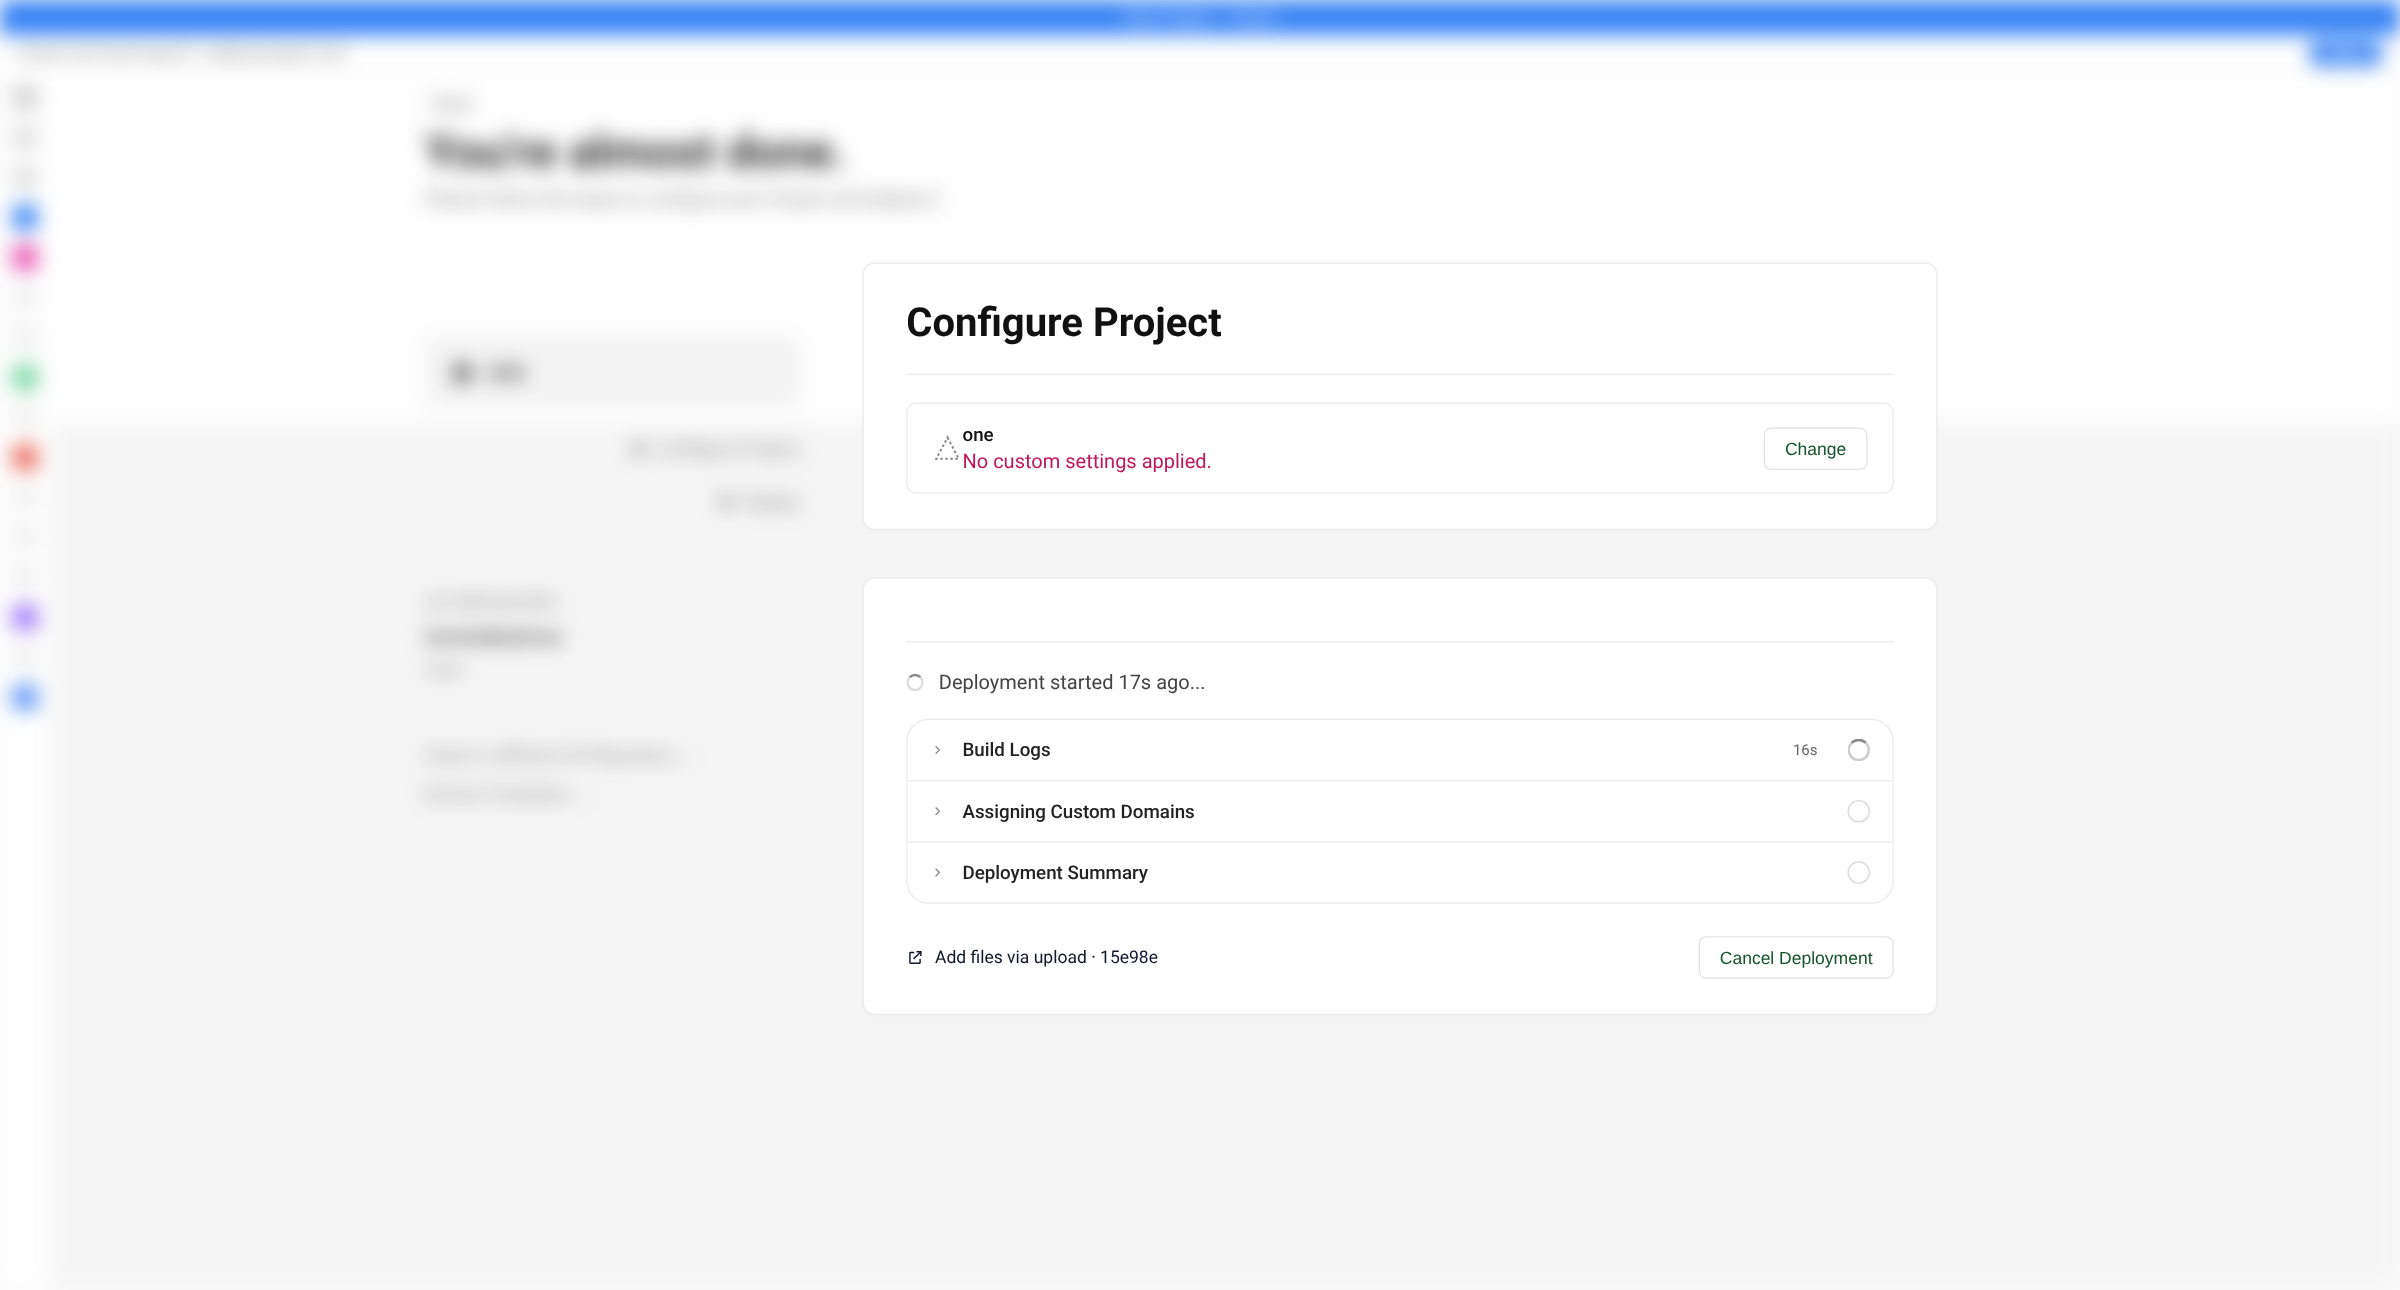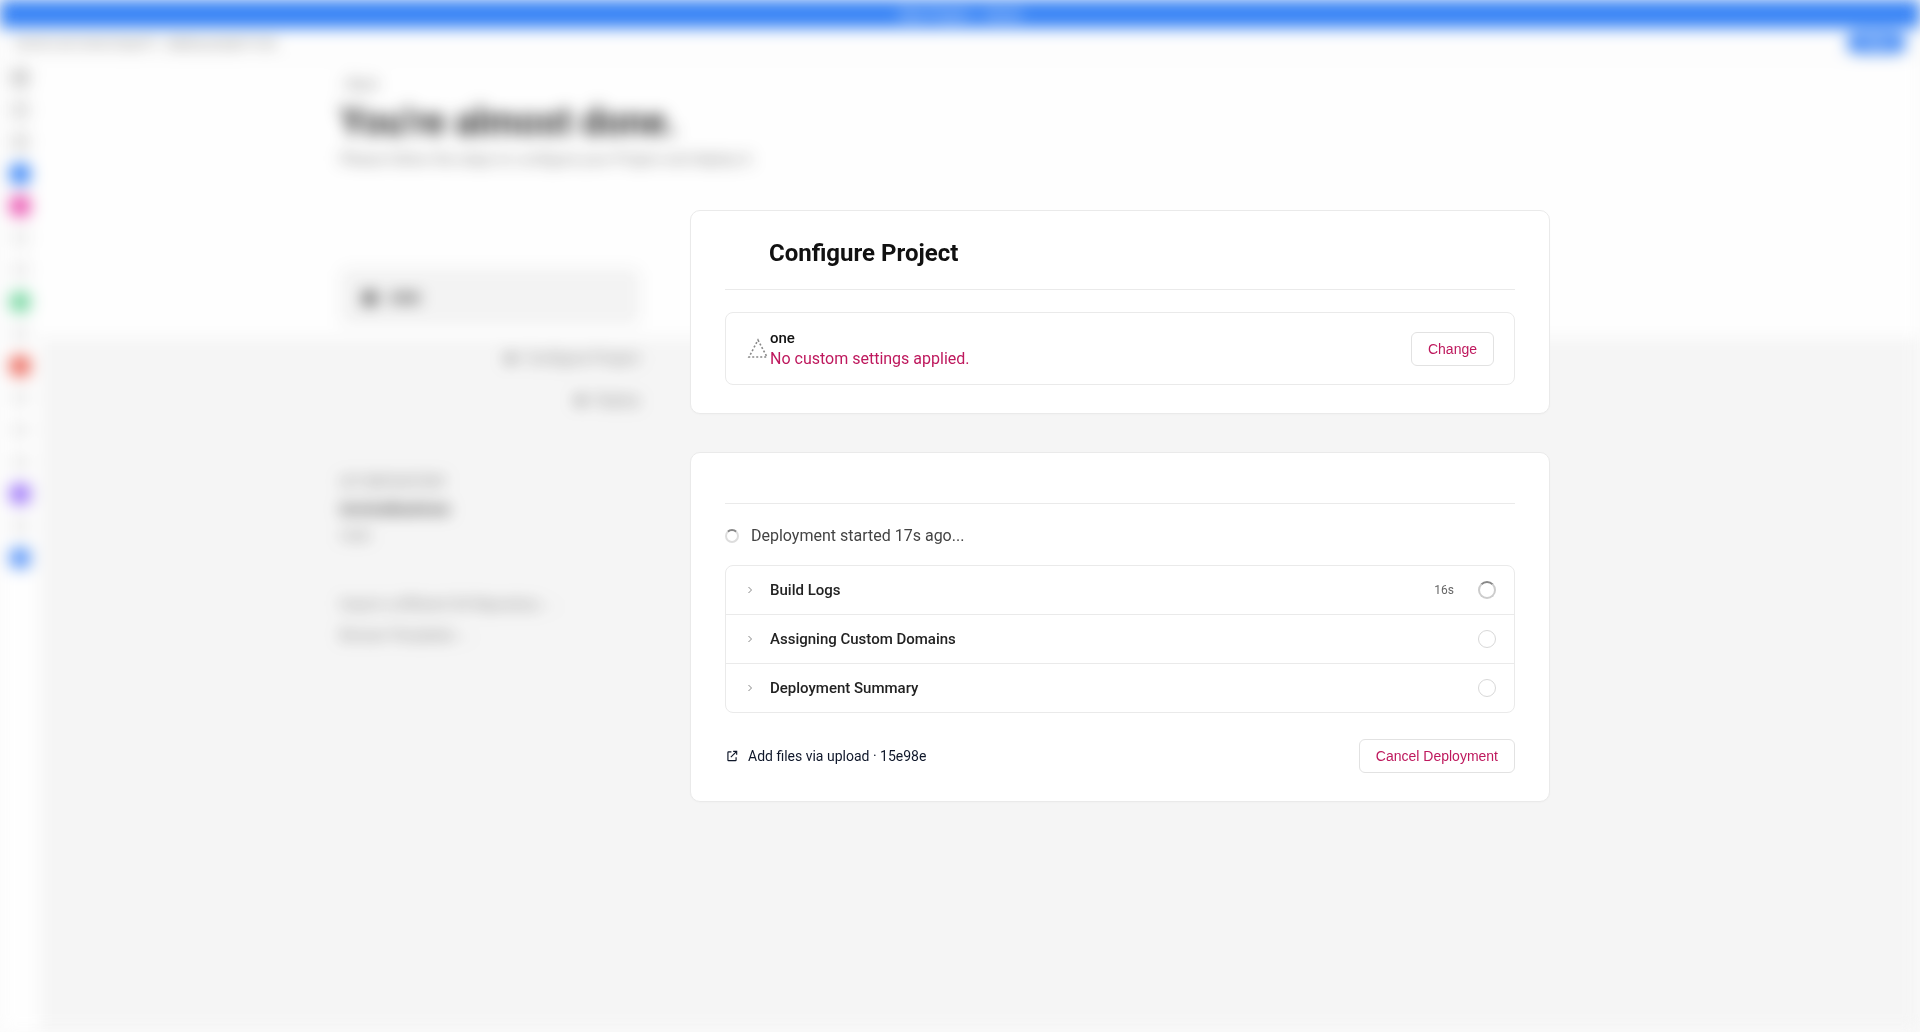--- a/index.html
+++ b/index.html
@@ -149,23 +149,22 @@
     gap: 38px;
   }
   .card {
     background: #fff;
     border: 1px solid #eaeaea;
     border-radius: 10px;
     box-shadow: 0 1px 2px rgba(0,0,0,0.02);
     padding: 28px 34px;
   }
   .card h2 {
-    font-size: 24px;
+    font-size: 32px;
     font-weight: 700;
-    margin-left: 44px;
   }
   .divider {
     height: 1px;
     background: #eaeaea;
     margin: 22px 0;
   }
 
   
   .config-row {
     border: 1px solid #eaeaea;
@@ -190,21 +189,21 @@
     color: #be185d;
     margin-top: 2px;
   }
   .btn {
     background: #fff;
     border: 1px solid #e2e2e2;
     border-radius: 6px;
     padding: 8px 16px;
     font-size: 14px;
     cursor: pointer;
-    color: #be185d;
+    color: #14532d;
   }
 
   
   .deploy-status {
     display: flex;
     align-items: center;
     gap: 12px;
     font-size: 16px;
     color: #444;
   }
@@ -213,21 +212,21 @@
     border: 2px solid #ddd;
     border-top-color: #888;
     border-radius: 50%;
     animation: spin 0.9s linear infinite;
   }
   .spinner.lg { width: 18px; height: 18px; border-width: 2px; border-color: #ccc; border-top-color: #888; }
   @keyframes spin { to { transform: rotate(360deg); } }
 
   .accordion {
     border: 1px solid #eaeaea;
-    border-radius: 8px;
+    border-radius: 18px;
     margin-top: 20px;
     overflow: hidden;
   }
   .acc-row {
     display: flex;
     align-items: center;
     gap: 14px;
     padding: 15px 18px;
     font-size: 15px;
     color: #222;

